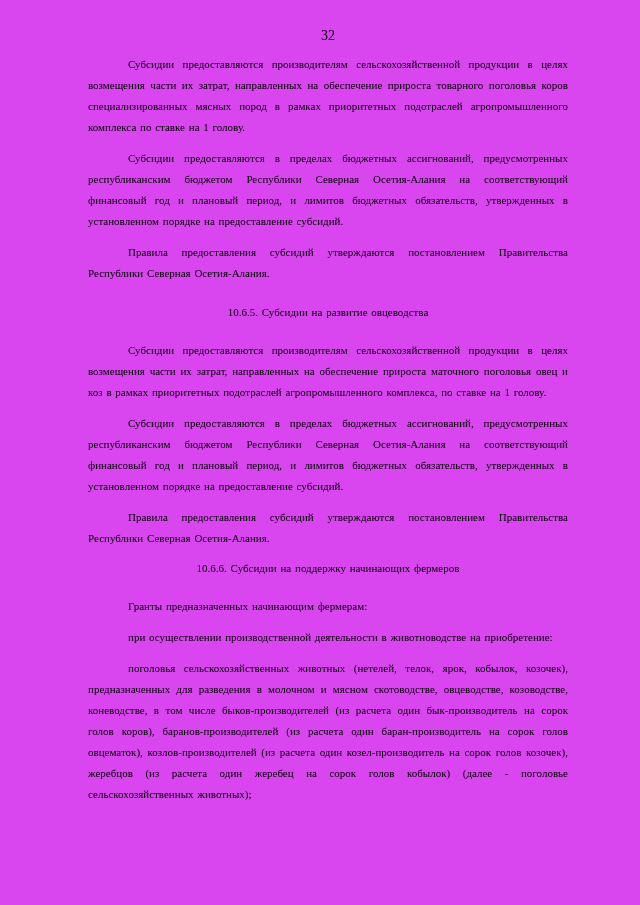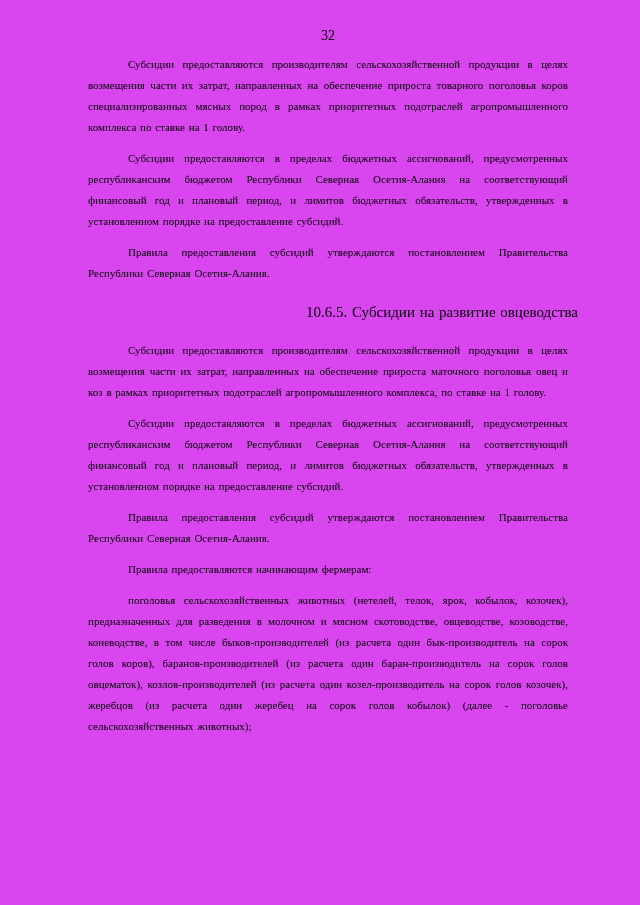--- a/index.html
+++ b/index.html
@@ -30,23 +30,23 @@
   .para {
     margin: 10px;
     font-size: 11px;
     line-height: 21px;
     text-align: justify;
     text-indent: 40px;
     word-spacing: 1px;
   }
   .heading {
     margin: 18.6px 0;
-    font-size: 15px;
+    font-size: 11px;
     line-height: 18.6px;
-    text-align: right;
+    text-align: center;
     text-indent: 0;
   }
   .heading-tight {
     margin-top: 0;
   }
 </style>
 </head>
 <body>
 
 <div class="page">
@@ -55,16 +55,18 @@
   <p class="para">Субсидии предоставляются производителям сельскохозяйственной продукции в целях возмещения части их затрат, направленных на обеспечение прироста товарного поголовья коров специализированных мясных пород в рамках приоритетных подотраслей агропромышленного комплекса по ставке на 1 голову.</p>
   <p class="para">Субсидии предоставляются в пределах бюджетных ассигнований, предусмотренных республиканским бюджетом Республики Северная Осетия-Алания на соответствующий финансовый год и плановый период, и лимитов бюджетных обязательств, утвержденных в установленном порядке на предоставление субсидий.</p>
   <p class="para">Правила предоставления субсидий утверждаются постановлением Правительства Республики Северная Осетия-Алания.</p>
 
   <p class="para heading">10.6.5. Субсидии на развитие овцеводства</p>
 
   <p class="para">Субсидии предоставляются производителям сельскохозяйственной продукции в целях возмещения части их затрат, направленных на обеспечение прироста маточного поголовья овец и коз в рамках приоритетных подотраслей агропромышленного комплекса, по ставке на 1 голову.</p>
   <p class="para">Субсидии предоставляются в пределах бюджетных ассигнований, предусмотренных республиканским бюджетом Республики Северная Осетия-Алания на соответствующий финансовый год и плановый период, и лимитов бюджетных обязательств, утвержденных в установленном порядке на предоставление субсидий.</p>
   <p class="para">Правила предоставления субсидий утверждаются постановлением Правительства Республики Северная Осетия-Алания.</p>
 
+  <p class="para heading heading-tight">10.6.6. Субсидии на поддержку начинающих фермеров</p>
 
-  <p class="para">Правила предоставляются начинающим фермерам:</p>
+  <p class="para">Гранты предназначенных начинающим фермерам:</p>
+  <p class="para">при осуществлении производственной деятельности в животноводстве на приобретение:</p>
   <p class="para">поголовья сельскохозяйственных животных (нетелей, телок, ярок, кобылок, козочек), предназначенных для разведения в молочном и мясном скотоводстве, овцеводстве, козоводстве, коневодстве, в том числе быков-производителей (из расчета один бык-производитель на сорок голов коров), баранов-производителей (из расчета один баран-производитель на сорок голов овцематок), козлов-производителей (из расчета один козел-производитель на сорок голов козочек), жеребцов (из расчета один жеребец на сорок голов кобылок) (далее - поголовье сельскохозяйственных животных);</p>
 </div>
 
 </body></html>

